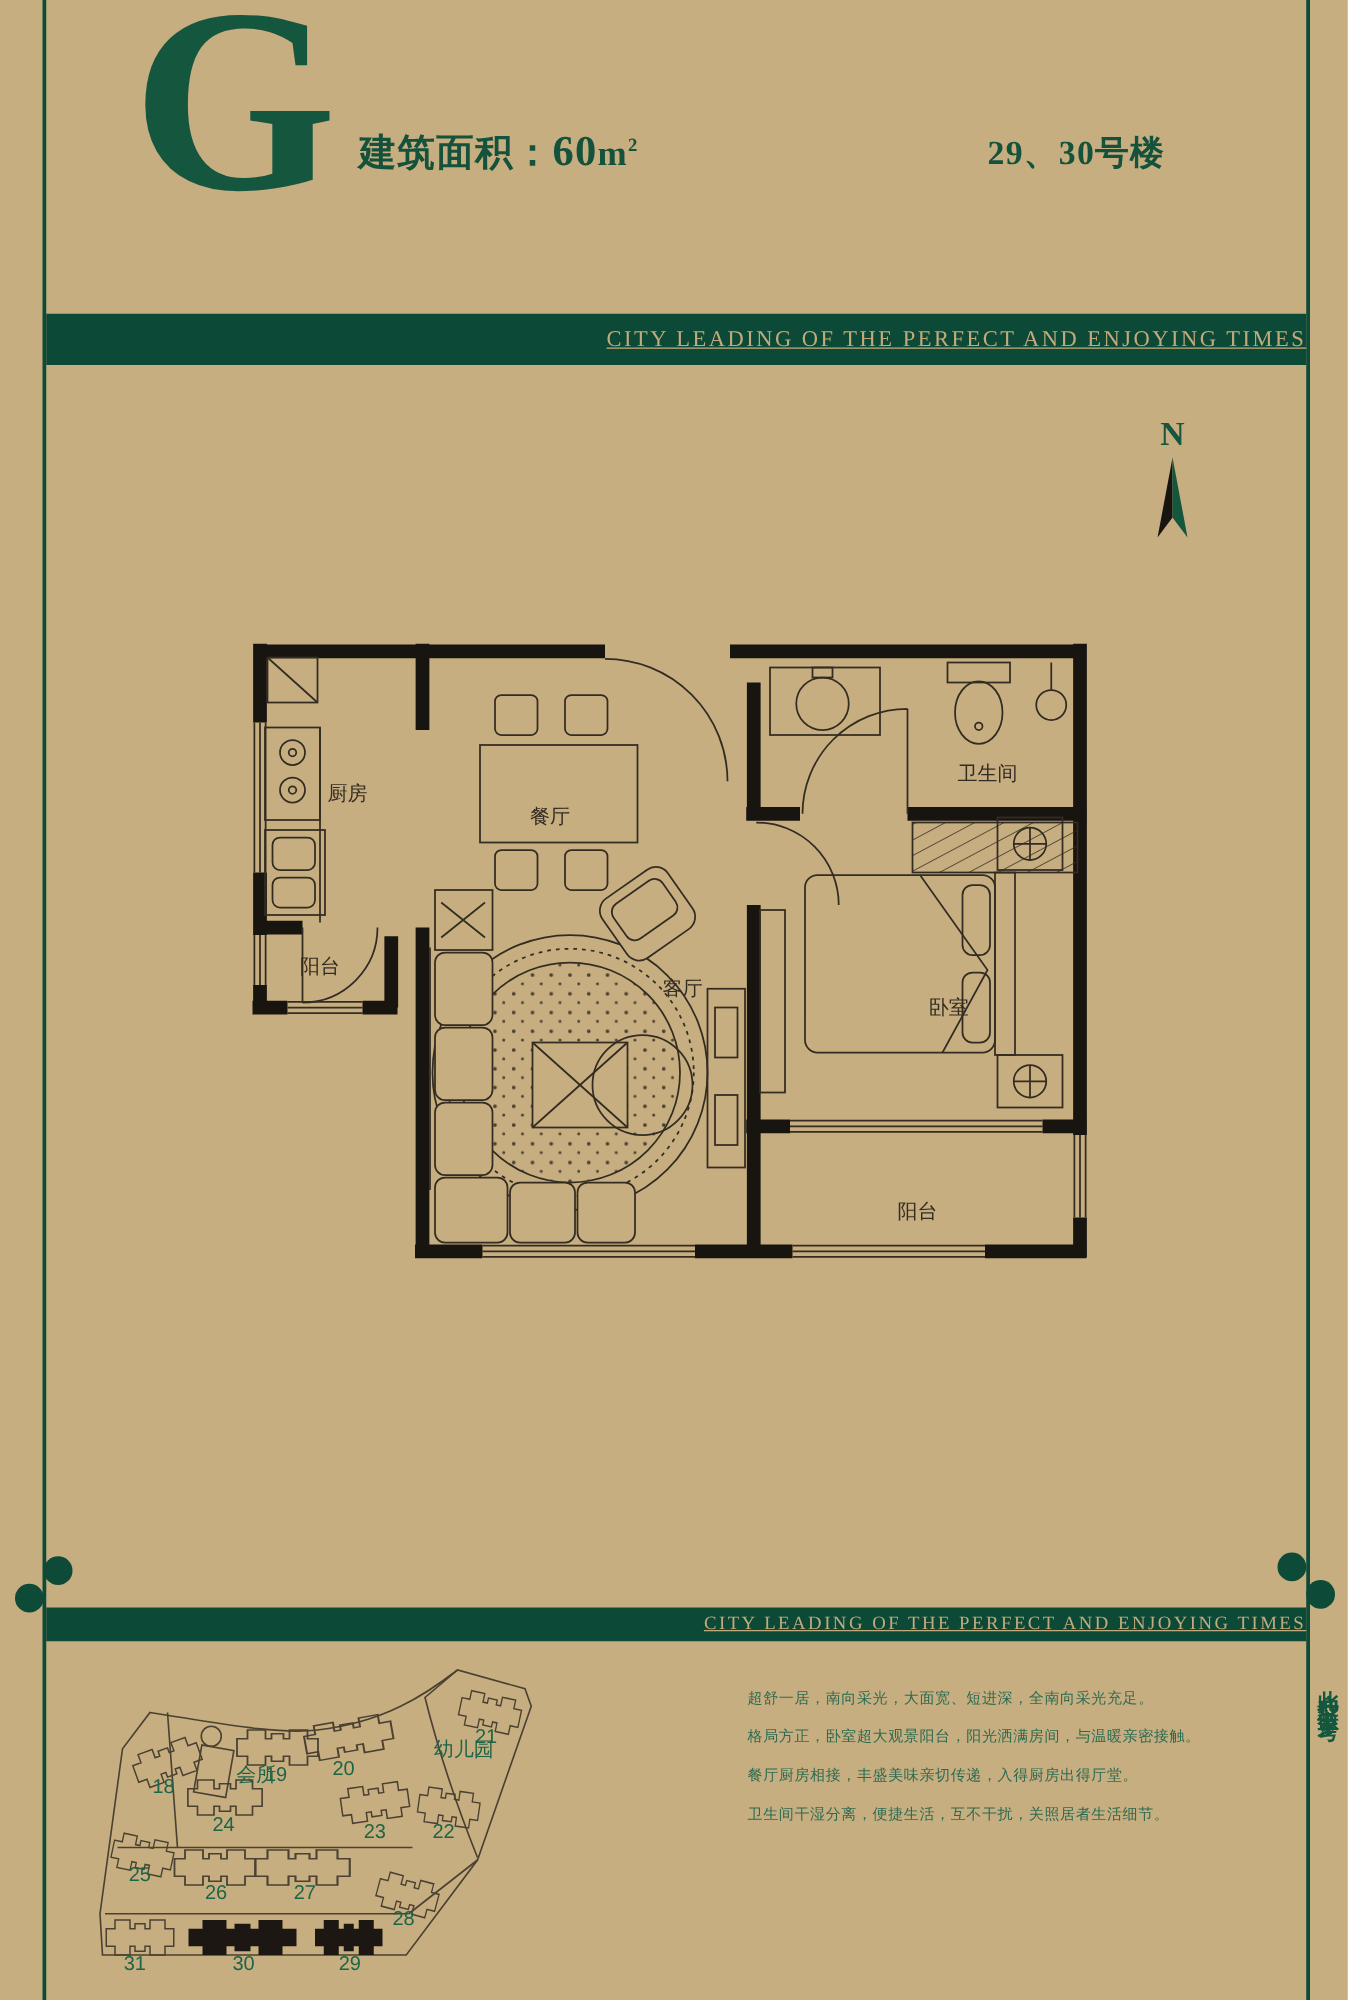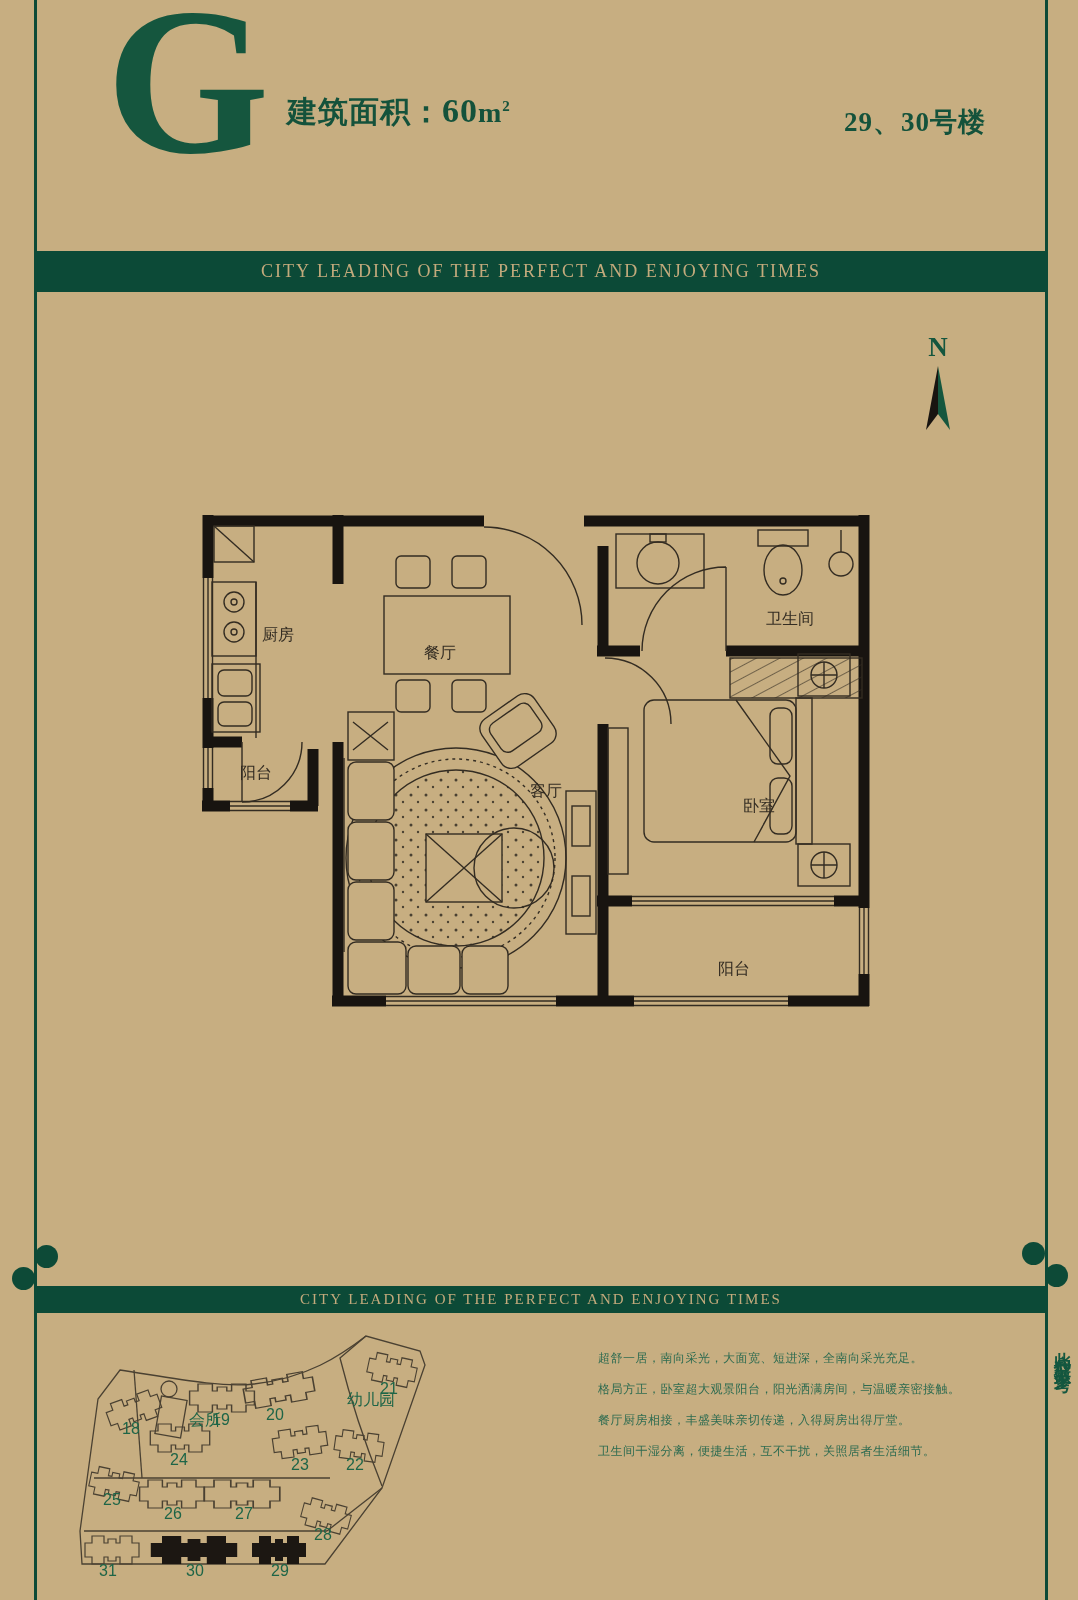--- a/index.html
+++ b/index.html
@@ -5,28 +5,28 @@
   html,body{margin:0;padding:0;}
   #page{position:relative;width:1078px;height:1600px;background:#c7ae81;overflow:hidden;
         font-family:"Liberation Serif","DejaVu Serif",serif;}
   .vline{position:absolute;top:0;width:3px;height:1600px;background:#0d4a37;}
   #vline-left{left:34px;} #vline-right{left:1045px;}
   .dot{position:absolute;width:23px;height:23px;border-radius:50%;background:#0d4a37;}
   #plan-letter{position:absolute;left:106px;top:-24px;font-size:210px;line-height:1;
         font-weight:bold;color:#15563e;}
   #headline{position:absolute;left:287px;top:92px;color:#14523b;font-weight:bold;}
   #headline .l1{font-size:30px;letter-spacing:1px;}
-  #headline .l2{font-size:30px;letter-spacing:1px;}
+  #headline .l2{font-size:30px;margin-top:10px;letter-spacing:1px;}
   #headline .num{font-size:34px;}
   #headline .unit{font-size:28px;}
   #headline sup{font-size:15px;}
-  #building-no{position:absolute;left:790px;top:104px;width:250px;text-align:center;
+  #building-no{position:absolute;left:790px;top:104px;width:250px;
         font-size:27px;font-weight:bold;color:#14523b;letter-spacing:1px;}
   .banner{position:absolute;left:37px;width:1008px;background:#0c4a37;color:#c3aa7c;
-        text-align:center;letter-spacing:2px;}
+        text-align:right;letter-spacing:2px;text-decoration:underline;}
   #banner-top{top:251px;height:41px;line-height:41px;font-size:18px;}
   #banner-bottom{top:1286px;height:27px;line-height:27px;font-size:15px;}
   #compass-n{position:absolute;left:918px;top:332px;width:40px;text-align:center;
         font-size:27px;font-weight:bold;color:#15563e;}
   #compass-arrow{position:absolute;left:918px;top:364px;}
   #floorplan{position:absolute;left:198px;top:506px;}
   .wall{stroke:#181410;stroke-width:11;fill:none;}
   .thin{stroke:#332c22;stroke-width:1.4;fill:none;}
   .thin-f{stroke:#332c22;stroke-width:1.4;fill:#c7ae81;}
   .room-label{font-size:16px;fill:#332c22;font-family:"Liberation Serif","DejaVu Serif",serif;}

